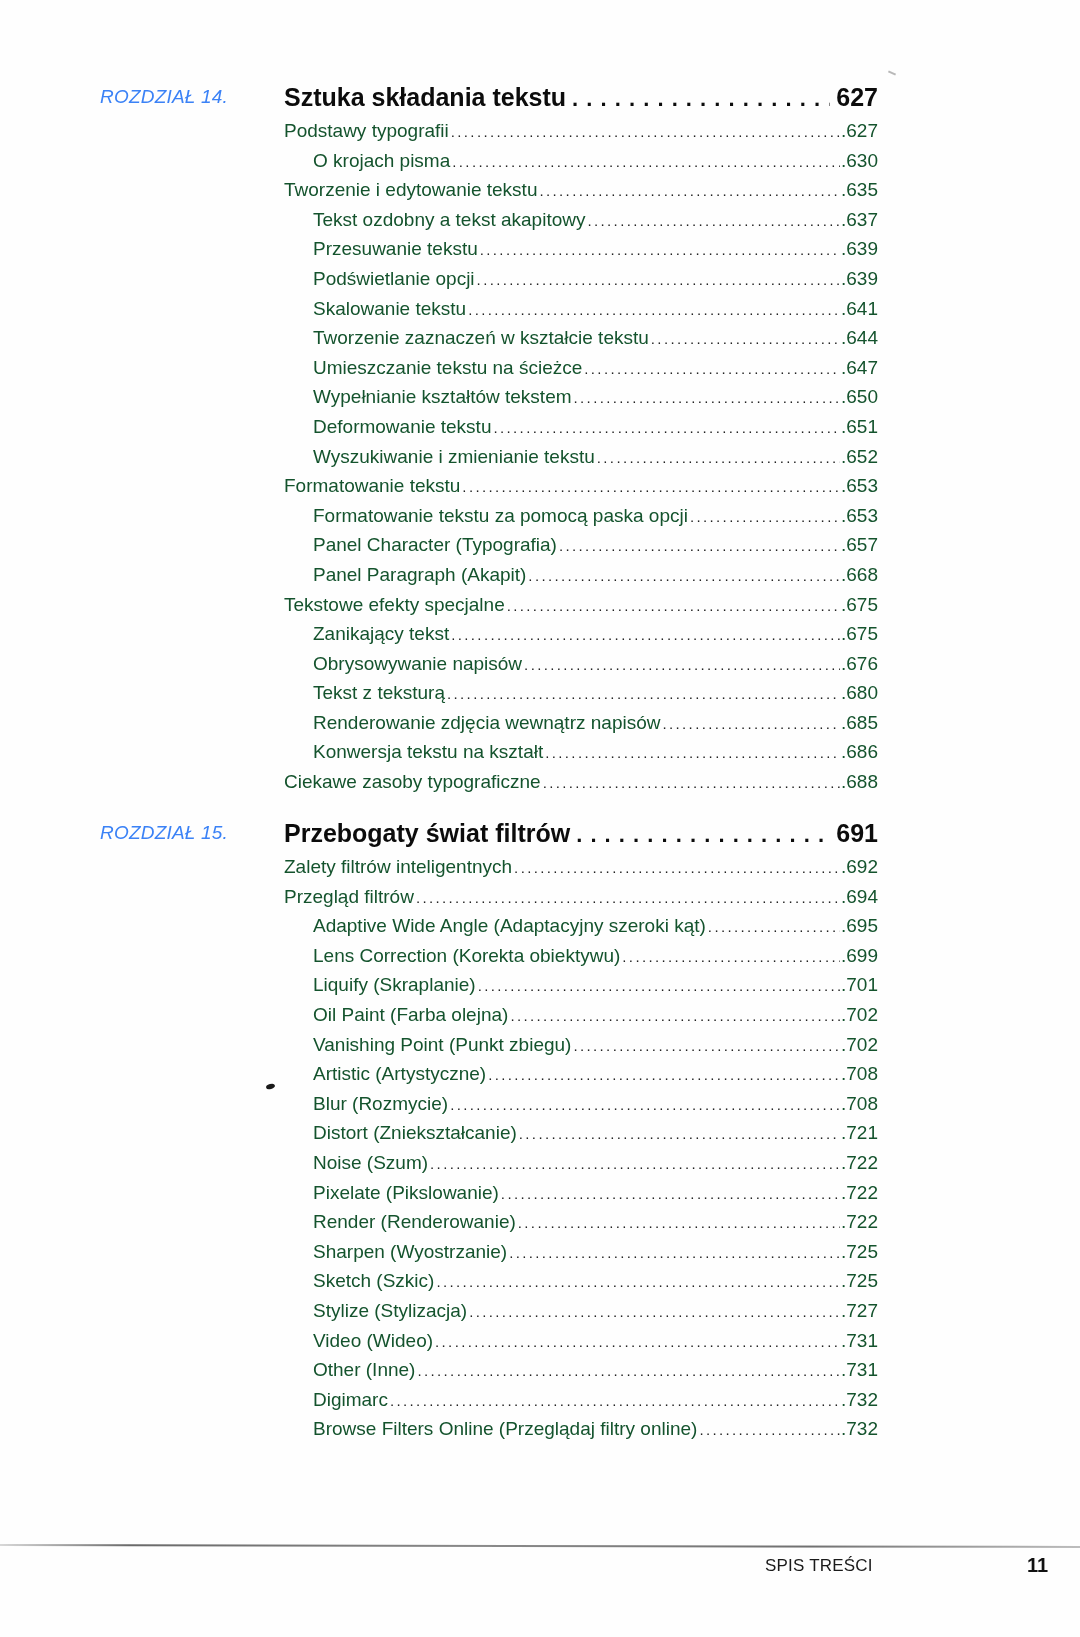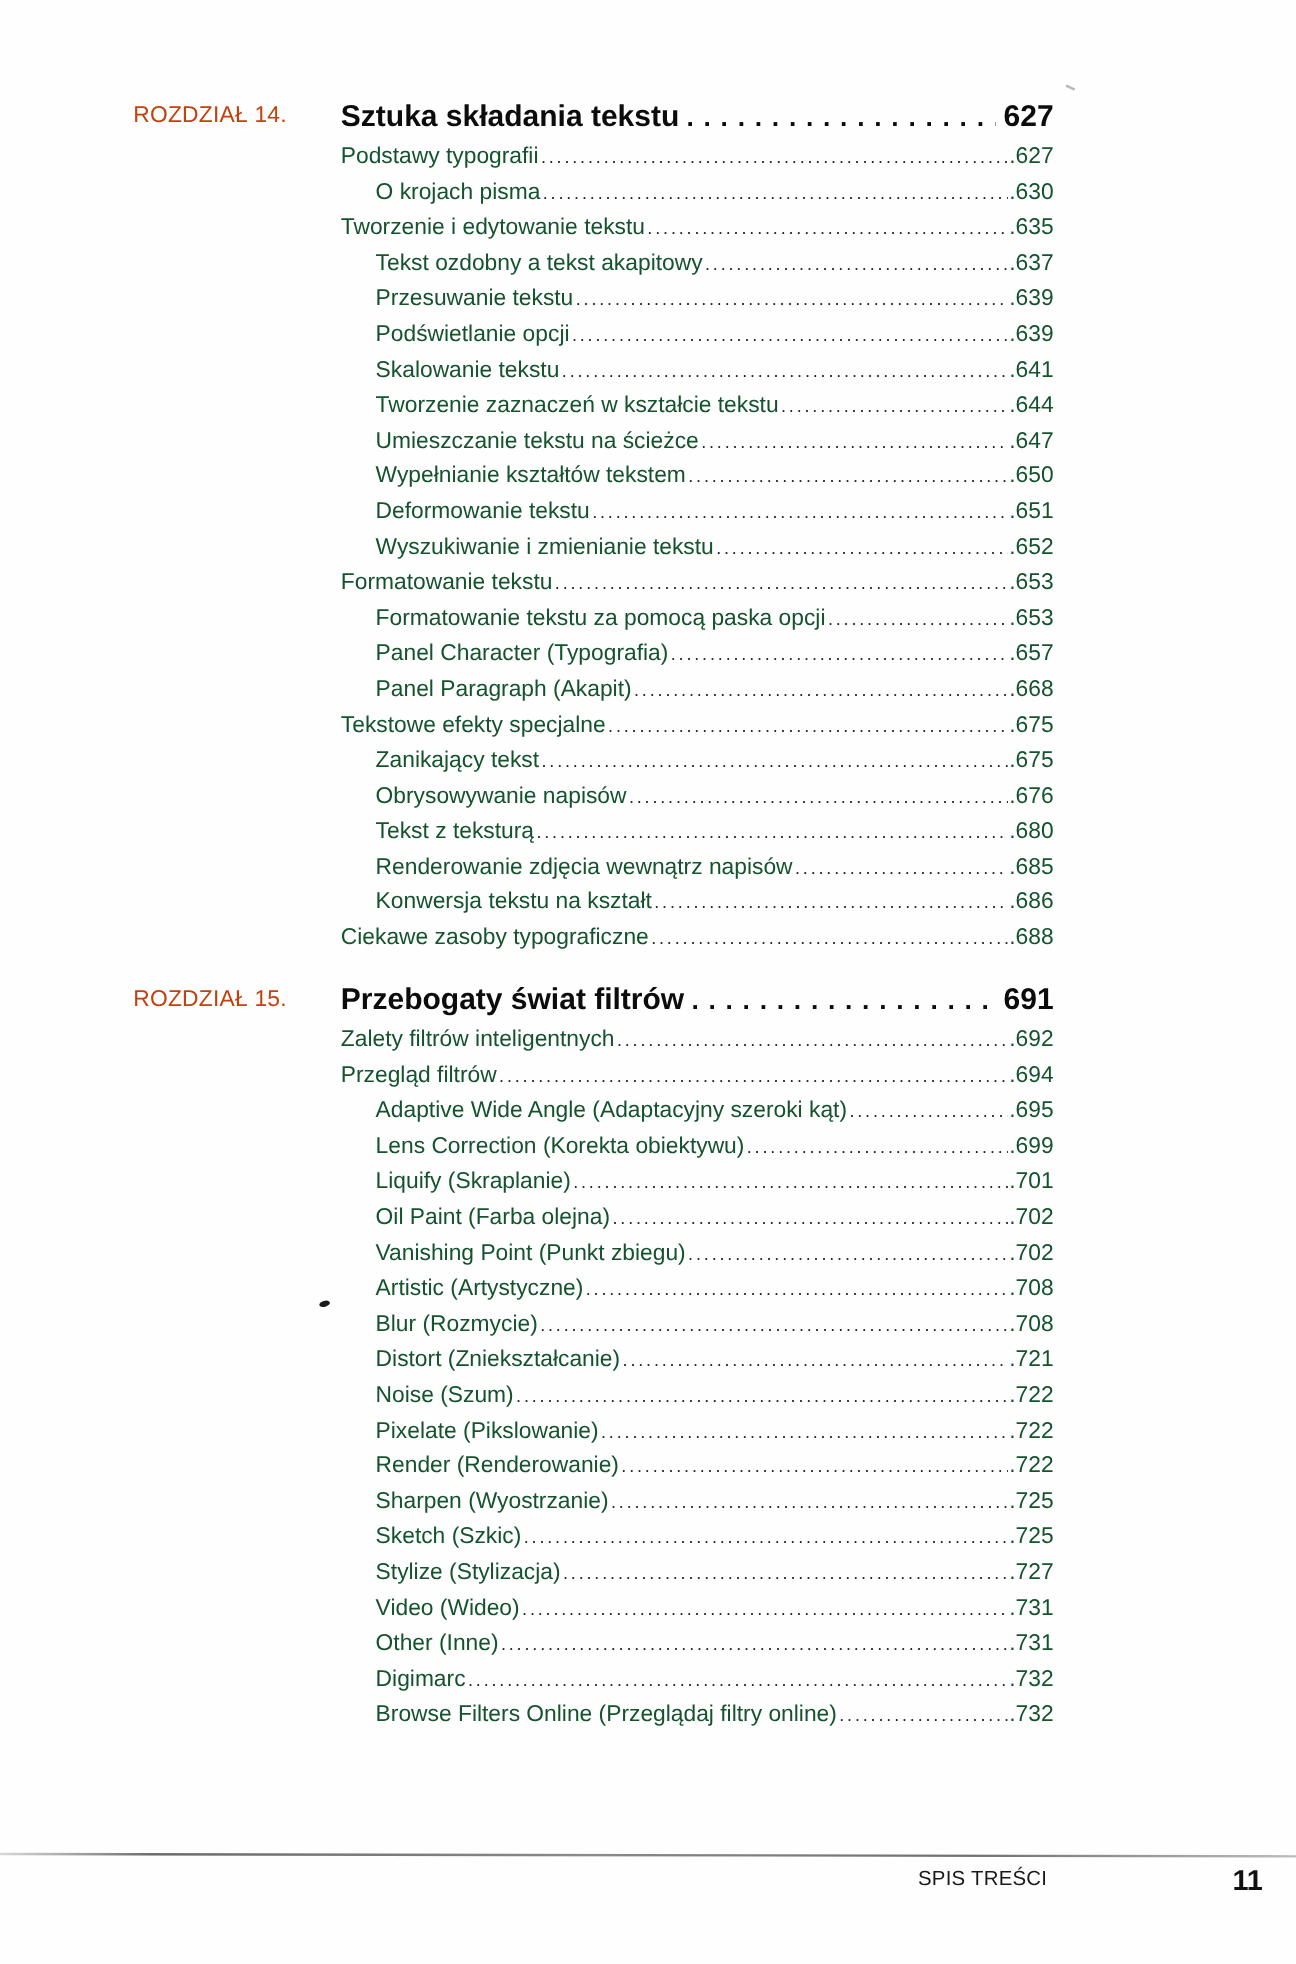--- a/index.html
+++ b/index.html
@@ -22,25 +22,26 @@
       height: 1637px;
       background: #fefefe;
     }
     .chapter {
       position: absolute;
       left: 0;
       width: 1080px;
     }
     .chapter-label {
       position: absolute;
-      left: 111px;
+      left: 100px;
       font-size: 19px;
       letter-spacing: 0.2px;
-      color: #c2410c;
+      color: #3b82f6;
       line-height: 30px;
+      font-style: italic;
     }
     .toc {
       position: absolute;
       left: 284px;
       width: 594px;
     }
     .toc-row {
       display: flex;
       align-items: baseline;
       white-space: nowrap;
@@ -100,21 +101,21 @@
       left: 765px;
       top: 1556px;
       font-size: 17px;
       color: #1a1a1a;
       letter-spacing: 0.2px;
     }
     .footer-page {
       position: absolute;
       left: 1027px;
       top: 1554px;
-      font-size: 24px;
+      font-size: 20px;
       font-weight: bold;
       color: #111;
     }
     .ink-blot {
       position: absolute;
       left: 266px;
       top: 1084px;
       width: 9px;
       height: 5px;
       border-radius: 50%;

